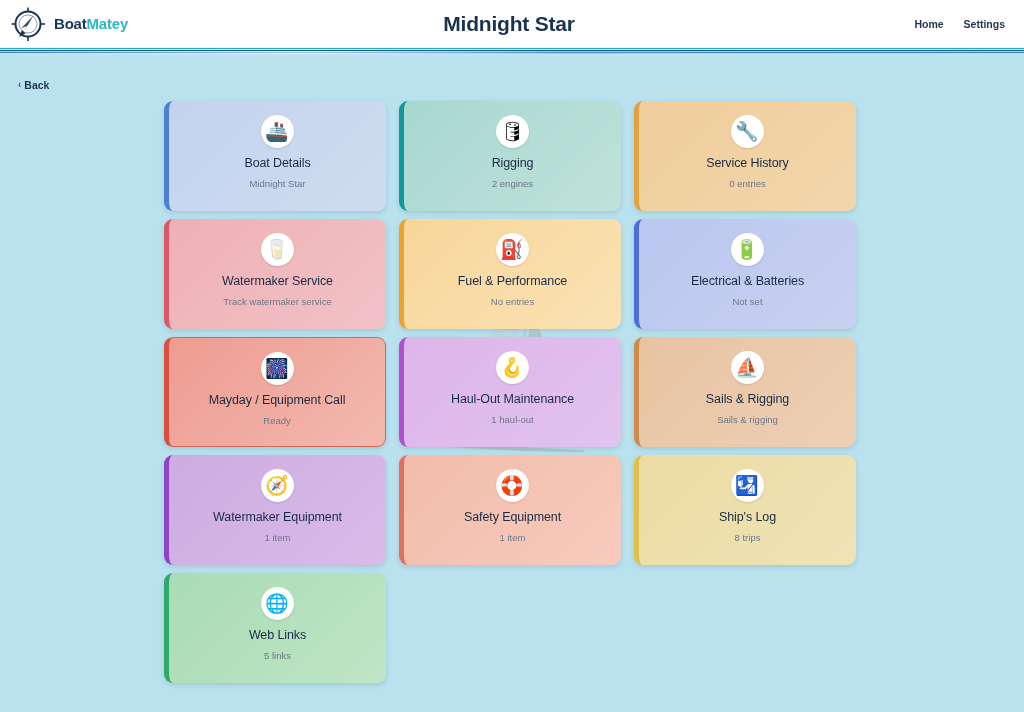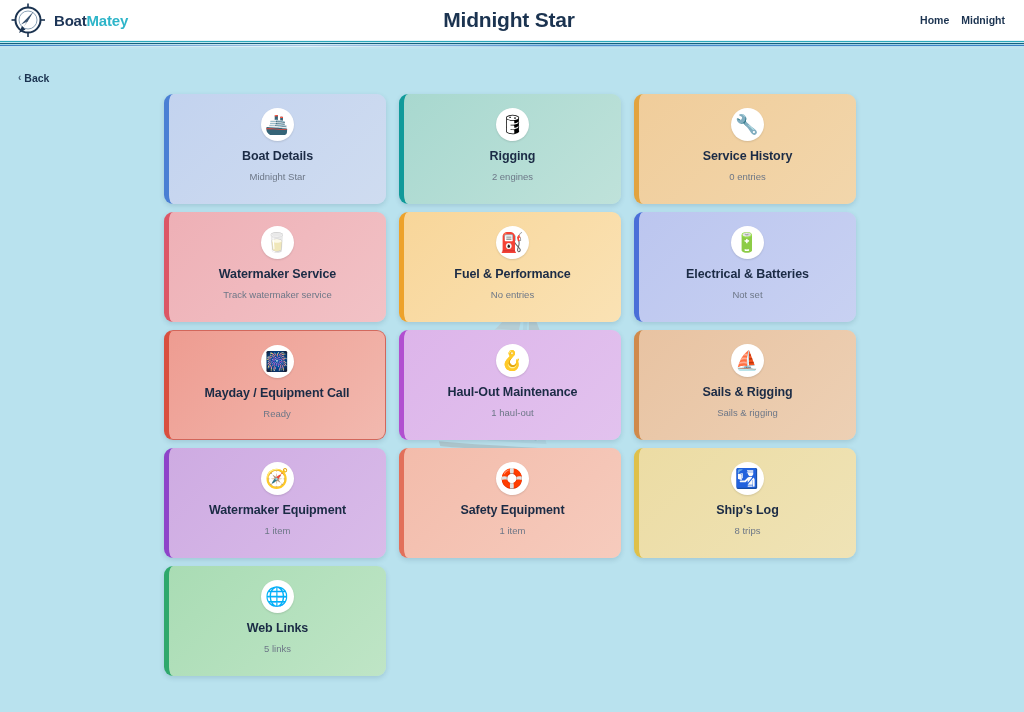--- a/index.html
+++ b/index.html
@@ -28,21 +28,21 @@
     font-size: 150px;
     opacity: 0.16;
     filter: grayscale(55%);
     line-height: 1;
   }
 
   
   #app-header {
     position: relative;
     z-index: 5;
-    height: 40px;
+    height: 47px;
     background: #ffffff;
     display: flex;
     align-items: center;
     padding: 0 14px 0 8px;
   }
   #brand {
     display: flex;
     align-items: center;
     gap: 6px;
     width: 230px;
@@ -69,21 +69,21 @@
     color: #1b3350;
     letter-spacing: -0.2px;
   }
 
   #main-nav {
     width: 230px;
     flex: 0 0 230px;
     display: flex;
     justify-content: flex-end;
     align-items: center;
-    gap: 12px;
+    gap: 20px;
     padding-right: 5px;
   }
   #main-nav a {
     font-size: 10.5px;
     font-weight: bold;
     color: #1b3350;
     text-decoration: none;
     white-space: nowrap;
   }
 
@@ -175,21 +175,21 @@
     box-shadow: 0 1px 2px rgba(0,0,0,0.12);
     margin-bottom: 9px;
   }
   .card-icon-badge .glyph {
     font-size: 19px;
     line-height: 1;
   }
 
   .card-title {
     font-size: 12.5px;
-    font-weight: bold;
+    font-weight: normal;
     color: #1b2b45;
     text-align: center;
     letter-spacing: -0.1px;
     line-height: 1.1;
   }
   .card-subtitle {
     margin-top: 8px;
     font-size: 9.5px;
     color: #6d7787;
     text-align: center;
@@ -219,21 +219,21 @@
         <path d="M14 26 L11 33 L17.5 29.5 Z" fill="#1b3350"></path>
       </svg>
     </span>
     <span class="brand-text"><span class="brand-boat">Boat</span><span class="brand-matey">Matey</span></span>
   </div>
 
   <h1 id="page-title">Midnight Star</h1>
 
   <nav id="main-nav">
     <a href="#">Home</a>
-    <a href="#">Midnight</a>
+    <a href="#">Settings</a>
   </nav>
 
 </header>
 
 <div id="wave-divider">
   <div class="wave-sheen"></div>
 </div>
 
 <div id="back-bar">
   <a href="#" id="back-link">

